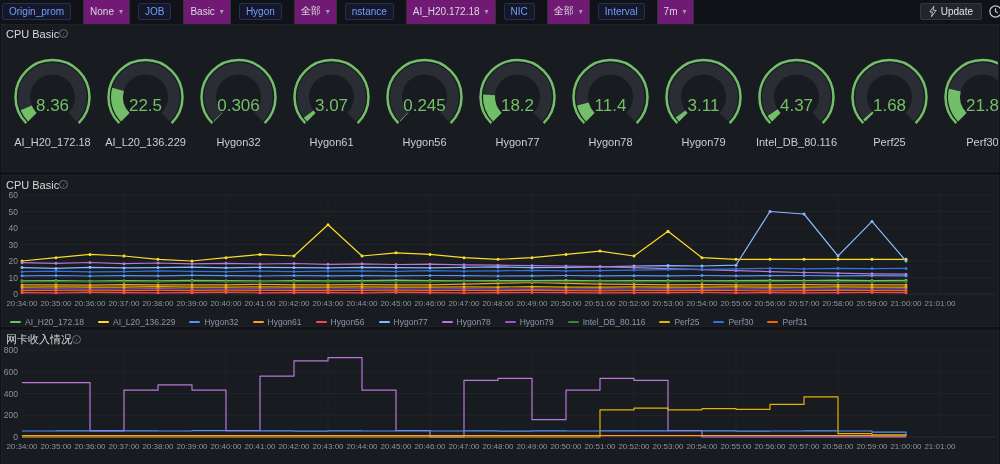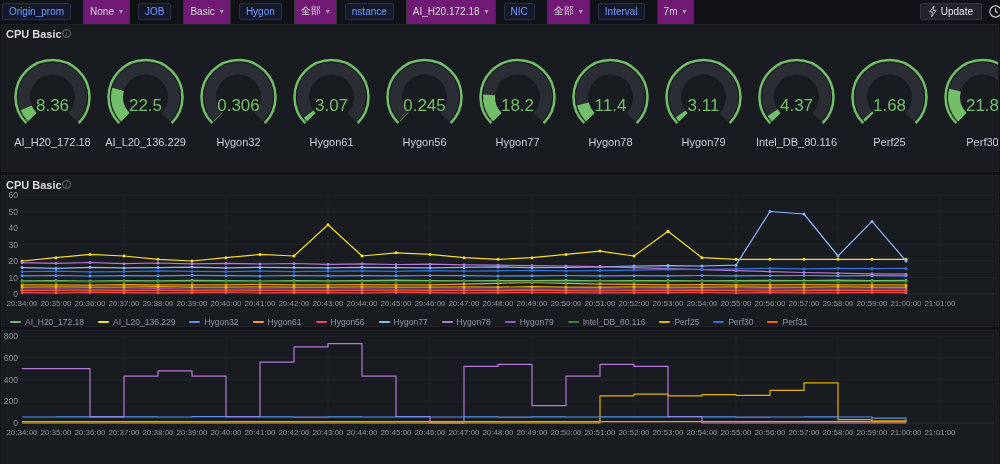--- a/index.html
+++ b/index.html
@@ -36,21 +36,21 @@
   .bolt { width:8px; height:11px; display:inline-block; }
   .clock-ic { width:15px; height:15px; margin-right:-7px; flex:none; }
   
   .panel {
     background:#181b1f; border:1px solid #1f2126; margin:2px 1px 3px 1px;
     position:relative;
   }
   .panel-title {
     display:flex; align-items:center; gap:0; height:14px;
     padding-left:4px; padding-top:3px;
-    font-size:11px; font-weight:700; color:#d8d9da; cursor:pointer;
+    font-size:11px; font-weight:400; color:#d8d9da; cursor:pointer;
   }
   .info-ic {
     width:9px; height:9px; border:1px solid #6a6e75; border-radius:50%;
     display:inline-flex; align-items:center; justify-content:center;
     font-size:6px; color:#6a6e75; font-style:italic; line-height:1;
   }
   
   #gauge-panel { height:148px; }
   .gauge-row { display:flex; margin-top:14px; overflow:hidden; width:100%; }
   .gauge-cell { flex:0 0 85px; width:85px; display:flex; flex-direction:column; align-items:center;margin-left:8px; }
@@ -687,20 +687,24 @@
         <span class="legend-text">Perf30</span>
       </span>
       <span class="legend-item">
         <span class="legend-mark" style="background: rgb(250, 100, 0);"></span>
         <span class="legend-text">Perf31</span>
       </span>
     </div>
 </div>
 
 <div class="panel" id="net-panel">
+  <div class="panel-title">
+    <span>网卡收入情况</span>
+    <span class="info-ic">i</span>
+  </div>
   <svg class="chart-svg" id="net-chart" width="1000" height="112">
       <line x1="20" y1="92" x2="993" y2="92" stroke="#2a2d33" stroke-width="1"></line>
       <text x="16" y="95" text-anchor="end" fill="#8e939b" font-size="8.5">0</text>
       <line x1="20" y1="70.25" x2="993" y2="70.25" stroke="#212328" stroke-width="1"></line>
       <text x="16" y="73.25" text-anchor="end" fill="#8e939b" font-size="8.5">200</text>
       <line x1="20" y1="48.5" x2="993" y2="48.5" stroke="#212328" stroke-width="1"></line>
       <text x="16" y="51.5" text-anchor="end" fill="#8e939b" font-size="8.5">400</text>
       <line x1="20" y1="26.75" x2="993" y2="26.75" stroke="#212328" stroke-width="1"></line>
       <text x="16" y="29.75" text-anchor="end" fill="#8e939b" font-size="8.5">600</text>
       <line x1="20" y1="5" x2="993" y2="5" stroke="#212328" stroke-width="1"></line>

